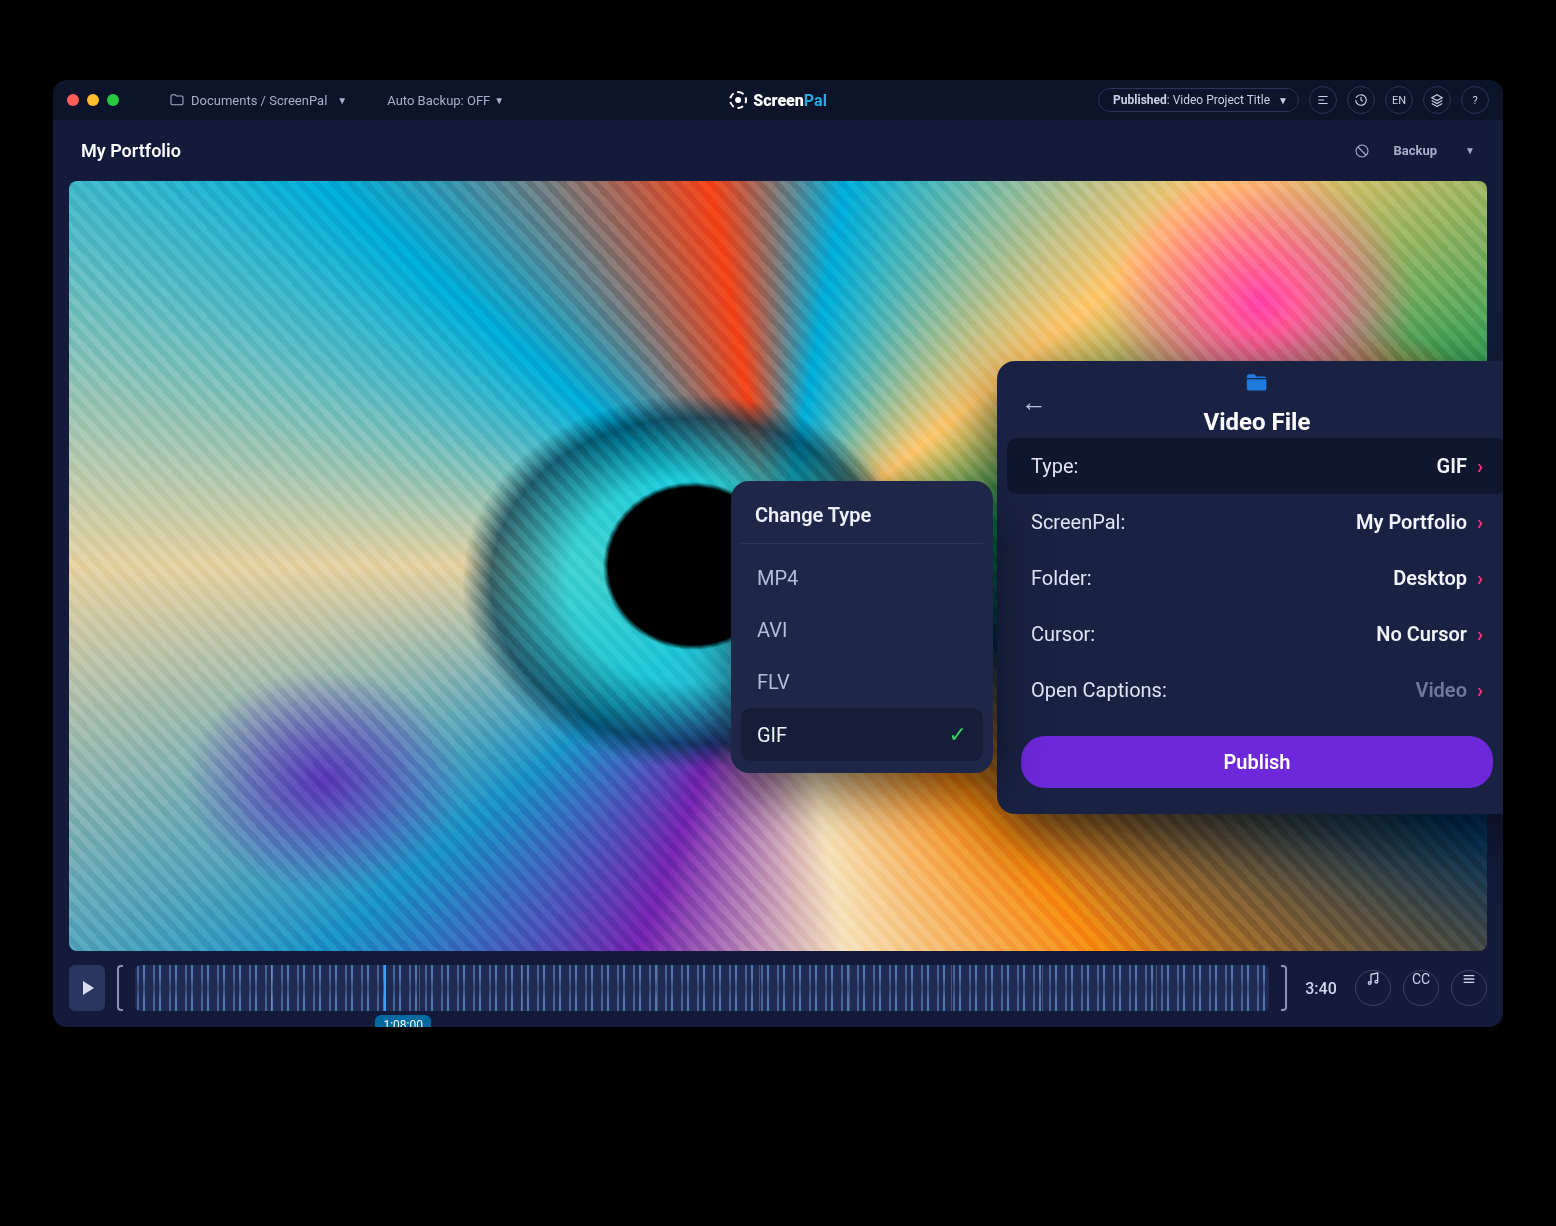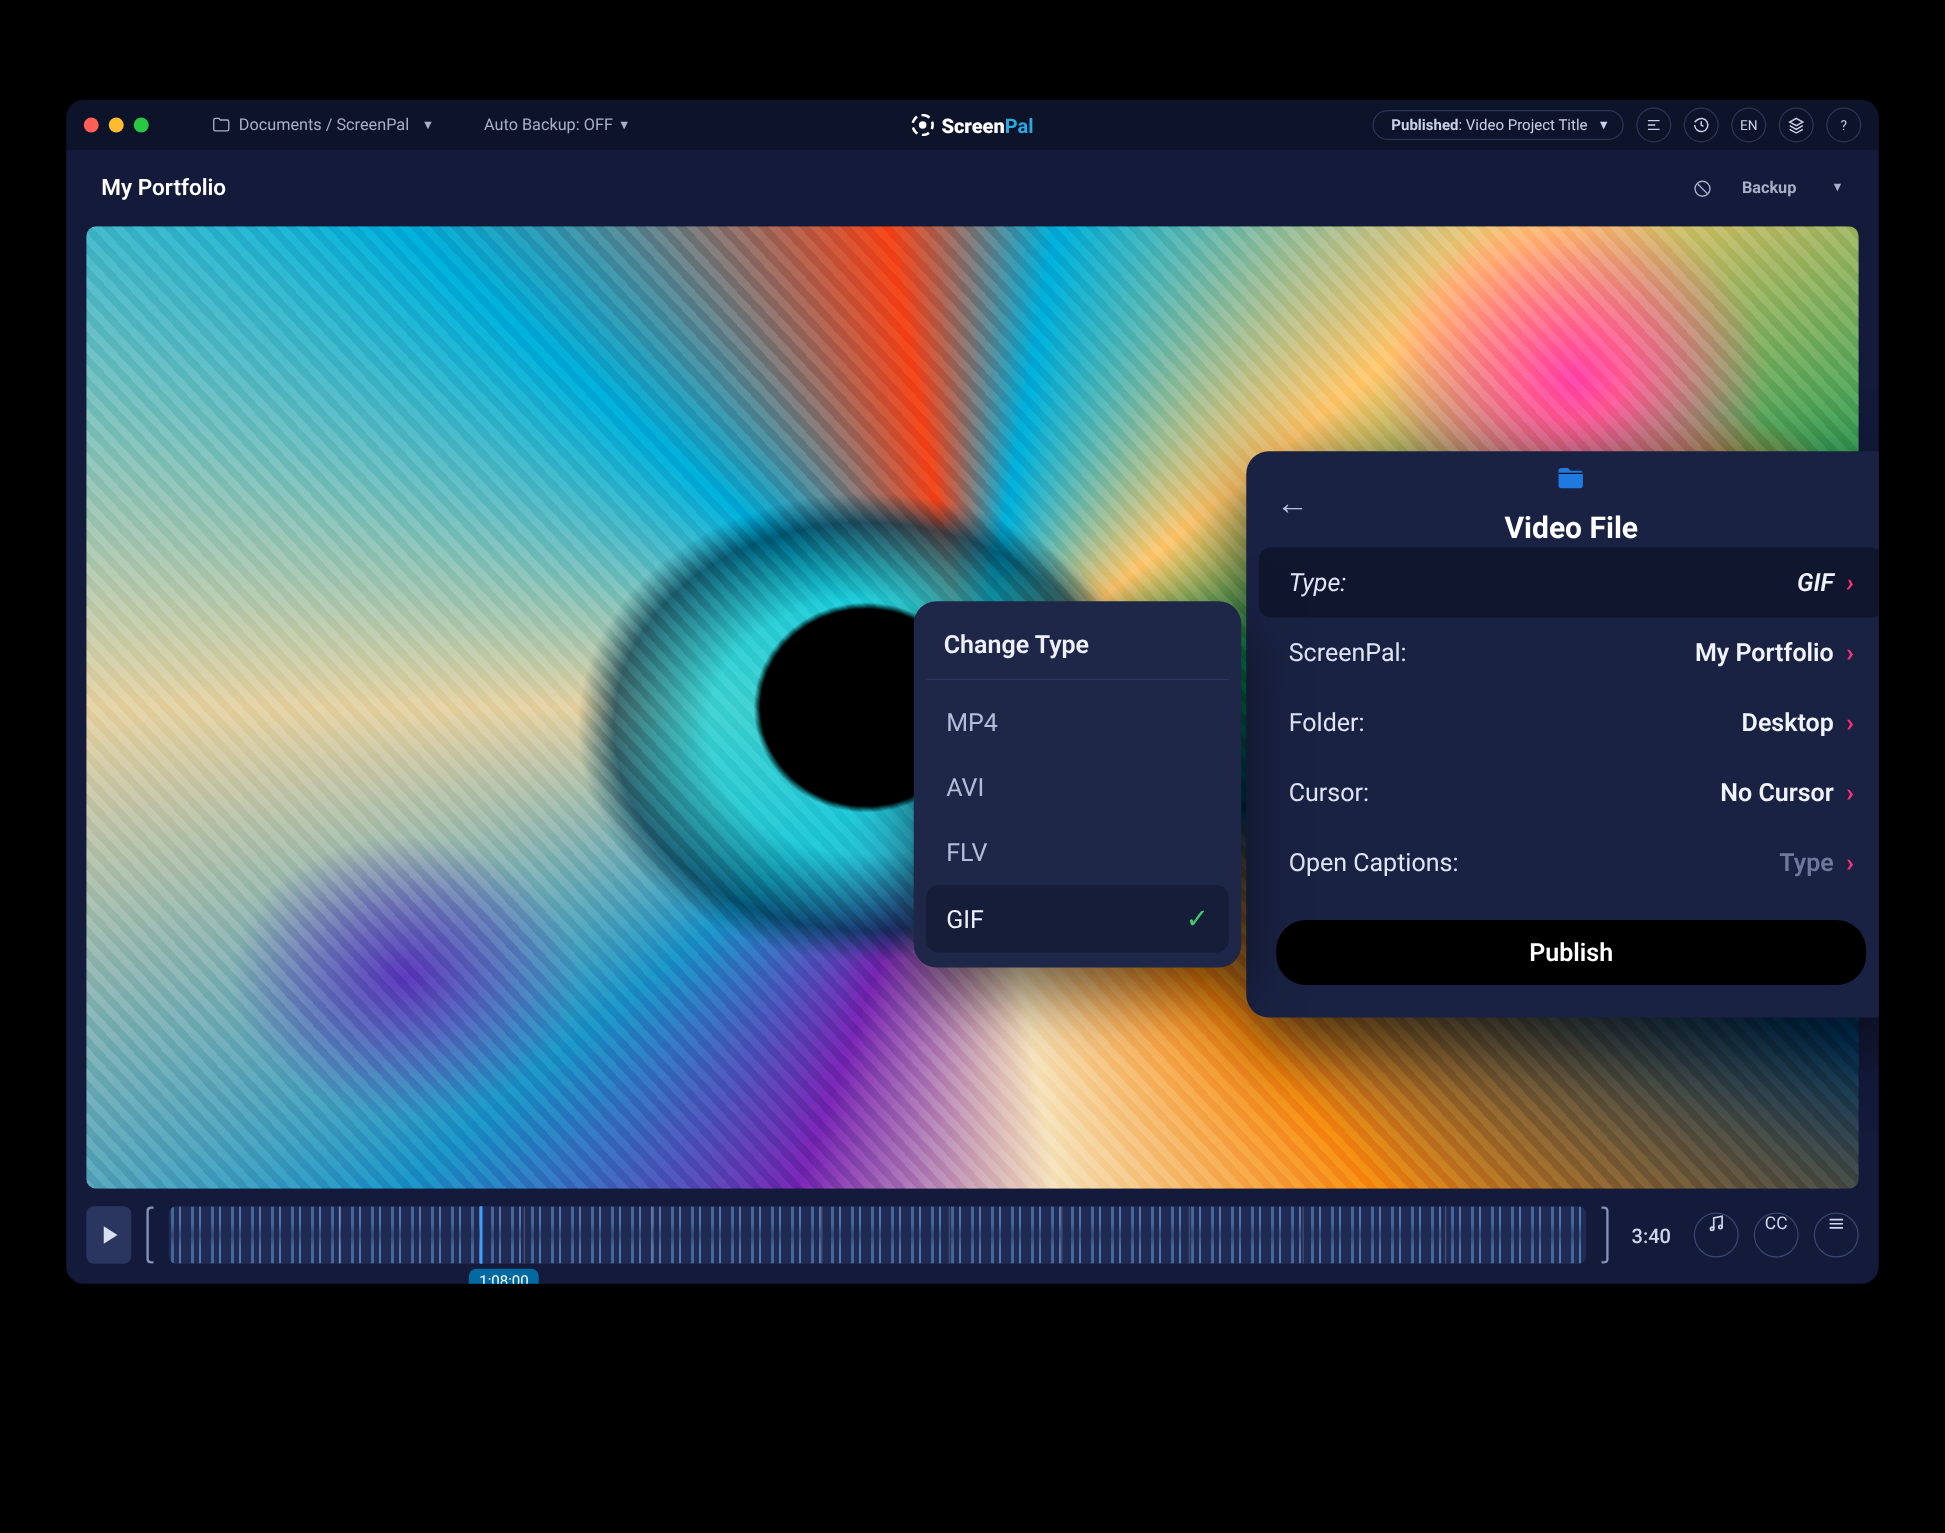--- a/index.html
+++ b/index.html
@@ -48,26 +48,26 @@
   background: repeating-linear-gradient(47deg, rgba(255,255,255,0.07) 0 6px, rgba(0,0,0,0.07) 6px 12px);
   mix-blend-mode: overlay; }
 
 
 .video-panel { position: absolute; top: 180px; right: -30px; width: 520px; background: #1a2243; border-radius: 18px; box-shadow: 0 20px 60px rgba(0,0,0,0.6); padding: 22px 0 26px 0; z-index: 30; }
 .vp-header { display: flex; align-items: center; padding: 4px 24px 20px 24px; color: #fff; font-size: 24px; font-weight: 700; gap: 14px; }
 .vp-back { color: #b8c1da; cursor: pointer; font-size: 26px; margin-right: auto; }
 .vp-title-wrap { display: flex; align-items: center; gap: 12px; margin: 0 auto; position: absolute; left: 50%; transform: translateX(-50%); flex-direction: column; }
 .vp-folder-icon { width: 26px; height: 26px; }
 .vp-row { display: flex; align-items: center; justify-content: space-between; padding: 16px 24px; color: #e6eaf5; font-size: 20px; cursor: pointer; border-radius: 10px; margin: 0 10px; }
-.vp-row.active { background: #10162e; font-style: italic; }
+.vp-row.active { background: #10162e; }
 .vp-row .label { color: #dfe5f5; }
 .vp-row .value { color: #f1f3fb; font-weight: 600; display: flex; align-items: center; gap: 10px; }
 .vp-row .value.dim { color: #6e799b; }
 .chev-right { color: #ff2e79; font-size: 20px; font-weight: 700; }
-.publish-btn { margin: 18px 24px 0 24px; background: #000000; color: #fff; border: none; border-radius: 24px; padding: 14px 0; font-size: 20px; font-weight: 600; cursor: pointer; width: calc(100% - 48px); }
+.publish-btn { margin: 18px 24px 0 24px; background: #6d28d9; color: #fff; border: none; border-radius: 24px; padding: 14px 0; font-size: 20px; font-weight: 600; cursor: pointer; width: calc(100% - 48px); }
 
 
 .type-popover { position: absolute; top: 300px; left: 662px; width: 262px; background: #1f2748; border-radius: 18px; box-shadow: 0 20px 50px rgba(0,0,0,0.55); padding: 22px 10px 12px 10px; z-index: 40; }
 .type-popover h3 { color: #eef1fb; font-size: 20px; font-weight: 600; padding: 0 14px 16px 14px; border-bottom: 1px solid #2b355d; margin-bottom: 8px; }
 .type-opt { color: #b4bdd8; font-size: 20px; padding: 14px 16px; border-radius: 10px; display: flex; align-items: center; justify-content: space-between; cursor: pointer; }
 .type-opt.selected { background: #161d38; color: #eef1fb; }
 .check { color: #3ad06a; font-size: 22px; }
 
 
 .timeline-row { display: flex; align-items: center; gap: 12px; margin: 14px 16px 0 16px; }
@@ -230,21 +230,21 @@
         <div class="vp-row">
           <span class="label">Cursor:</span>
           <span class="value">
               <span>No Cursor</span>
               <span class="chev-right">›</span>
             </span>
         </div>
         <div class="vp-row">
           <span class="label">Open Captions:</span>
           <span class="value dim">
-              <span>Type</span>
+              <span>Video</span>
               <span class="chev-right">›</span>
             </span>
         </div>
 
         <button class="publish-btn">Publish</button>
       </div>
     </div>
 
     <div class="timeline-row">
       <div class="play-btn">

